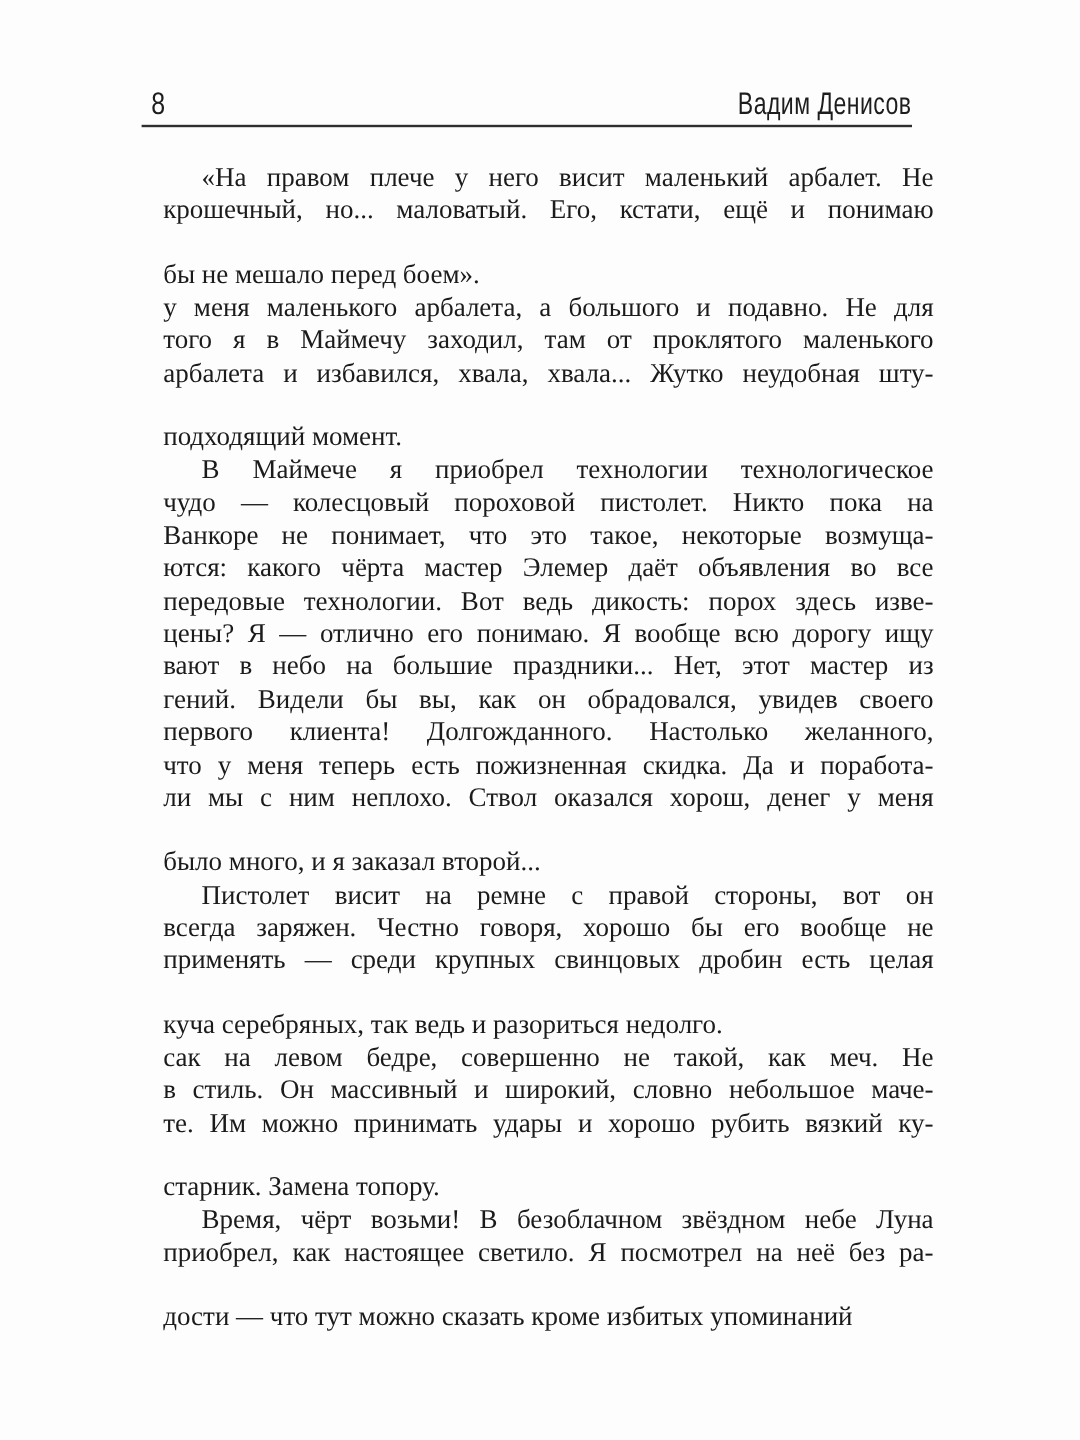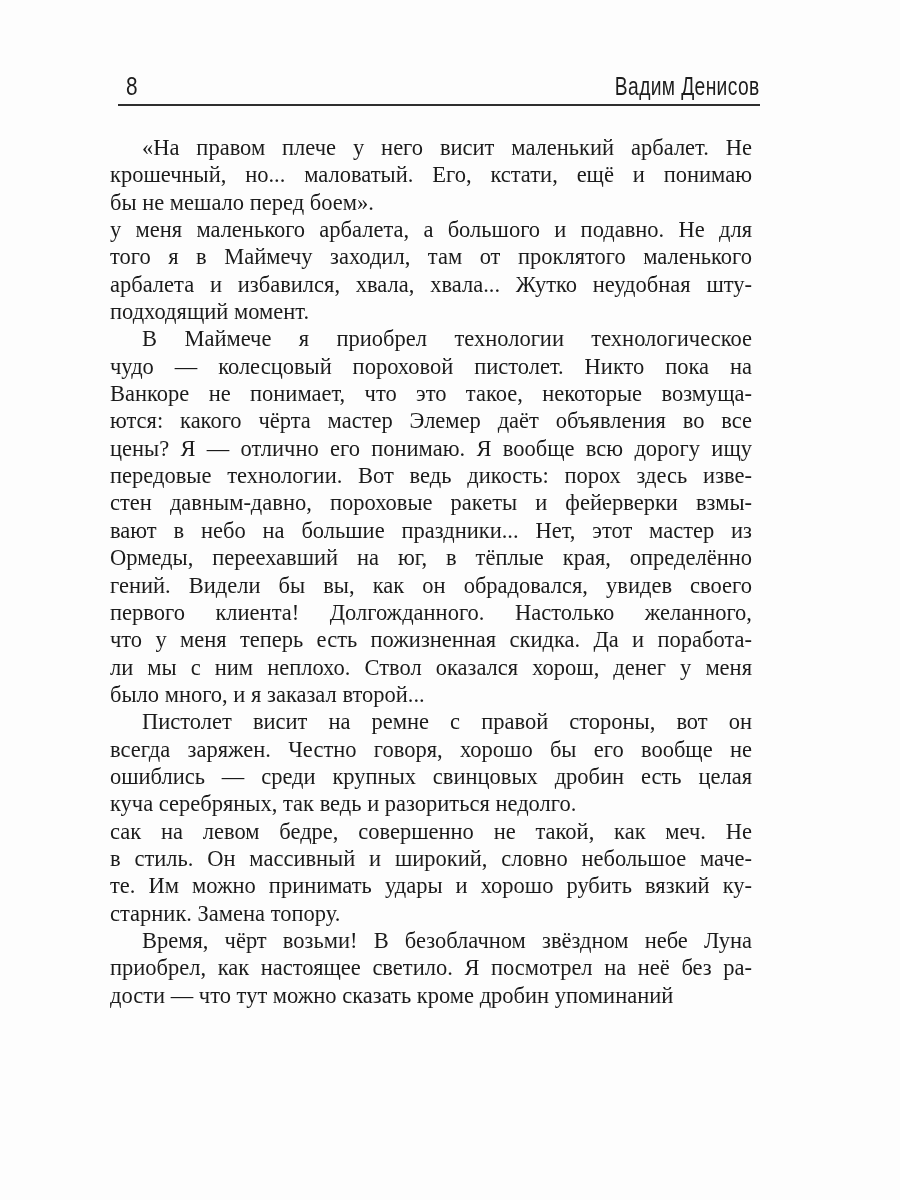--- a/index.html
+++ b/index.html
@@ -46,33 +46,33 @@
     position: absolute;
     left: 118px;
     top: 104px;
     width: 642px;
     height: 2px;
     background: #2e2e2e;
   }
   
   .text-block {
     position: absolute;
-    left: 110px;
+    left: 136px;
     top: 134px;
     width: 642px;
     font-size: 22.5px;
     line-height: 27.35px;
     color: #1b1b1b;
   }
   .para { margin: 0; padding: 0; }
   .line {
     text-align: justify;
     text-align-last: justify;
   }
-  .line.last { text-align-last: left; }
+  .line.last { text-align-last: left; margin-top: 26px; }
   .line.first { text-indent: 32px; }
 </style>
 </head>
 <body>
 
 <div class="page">
   <header class="running-header">
     <span class="pagenum">8</span>
     <span class="author">Вадим Денисов</span>
   </header>
@@ -87,42 +87,40 @@
         <div class="line">у меня маленького арбалета, а большого и подавно. Не для</div>
         <div class="line">того я в Маймечу заходил, там от проклятого маленького</div>
         <div class="line">арбалета и избавился, хвала, хвала... Жутко неудобная шту-</div>
         <div class="line last">подходящий момент.</div>
       </div>
       <div class="para">
         <div class="line first">В Маймече я приобрел технологии технологическое</div>
         <div class="line">чудо — колесцовый пороховой пистолет. Никто пока на</div>
         <div class="line">Ванкоре не понимает, что это такое, некоторые возмуща-</div>
         <div class="line">ются: какого чёрта мастер Элемер даёт объявления во все</div>
+        <div class="line">передовые технологии. Вот ведь дикость: порох здесь изве-</div>
         <div class="line">цены? Я — отлично его понимаю. Я вообще всю дорогу ищу</div>
-        <div class="line">передовые технологии. Вот ведь дикость: порох здесь изве-</div>
-        <div class="line">стен давным-давно, пороховые ракеты и фейерверки взмы-</div>
         <div class="line">вают в небо на большие праздники... Нет, этот мастер из</div>
-        <div class="line">Ормеды, переехавший на юг, в тёплые края, определённо</div>
         <div class="line">гений. Видели бы вы, как он обрадовался, увидев своего</div>
         <div class="line">первого клиента! Долгожданного. Настолько желанного,</div>
         <div class="line">что у меня теперь есть пожизненная скидка. Да и поработа-</div>
         <div class="line">ли мы с ним неплохо. Ствол оказался хорош, денег у меня</div>
         <div class="line last">было много, и я заказал второй...</div>
       </div>
       <div class="para">
         <div class="line first">Пистолет висит на ремне с правой стороны, вот он</div>
         <div class="line">всегда заряжен. Честно говоря, хорошо бы его вообще не</div>
-        <div class="line">ошиблись — среди крупных свинцовых дробин есть целая</div>
+        <div class="line">применять — среди крупных свинцовых дробин есть целая</div>
         <div class="line last">куча серебряных, так ведь и разориться недолго.</div>
       </div>
       <div class="para">
         <div class="line">сак на левом бедре, совершенно не такой, как меч. Не</div>
         <div class="line">в стиль. Он массивный и широкий, словно небольшое маче-</div>
         <div class="line">те. Им можно принимать удары и хорошо рубить вязкий ку-</div>
         <div class="line last">старник. Замена топору.</div>
       </div>
       <div class="para">
         <div class="line first">Время, чёрт возьми! В безоблачном звёздном небе Луна</div>
         <div class="line">приобрел, как настоящее светило. Я посмотрел на неё без ра-</div>
-        <div class="line last">дости — что тут можно сказать кроме дробин упоминаний</div>
+        <div class="line last">дости — что тут можно сказать кроме избитых упоминаний</div>
       </div>
     </main>
 </div>
 
 </body></html>

